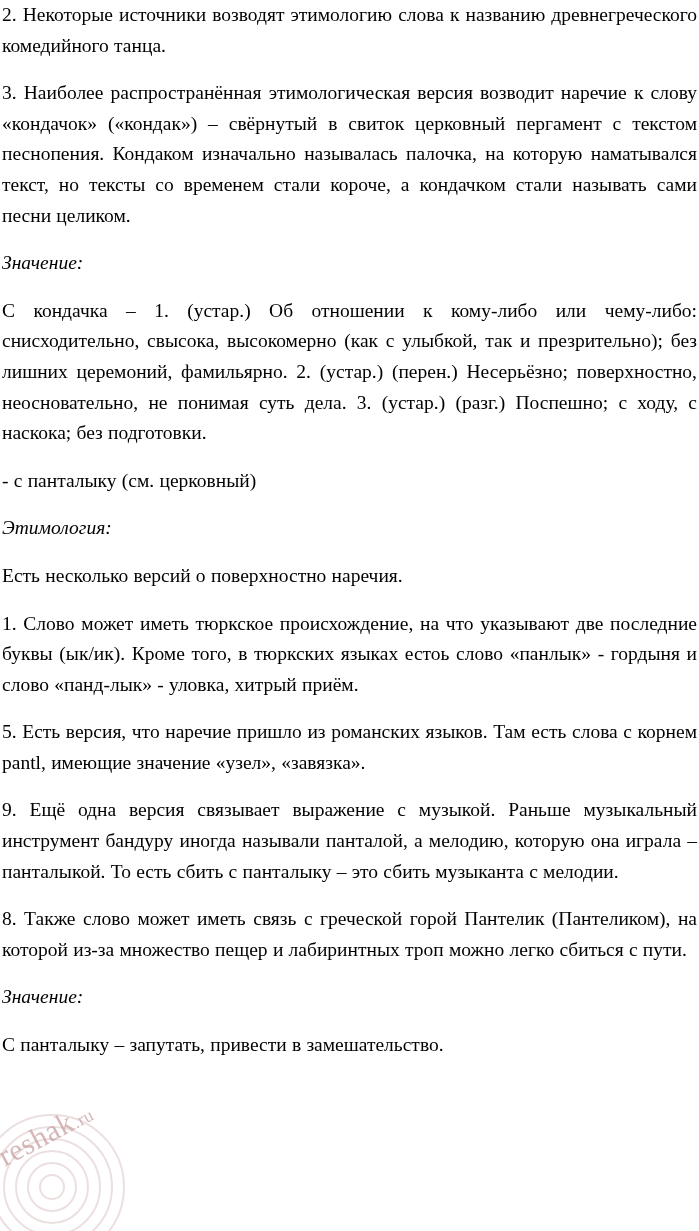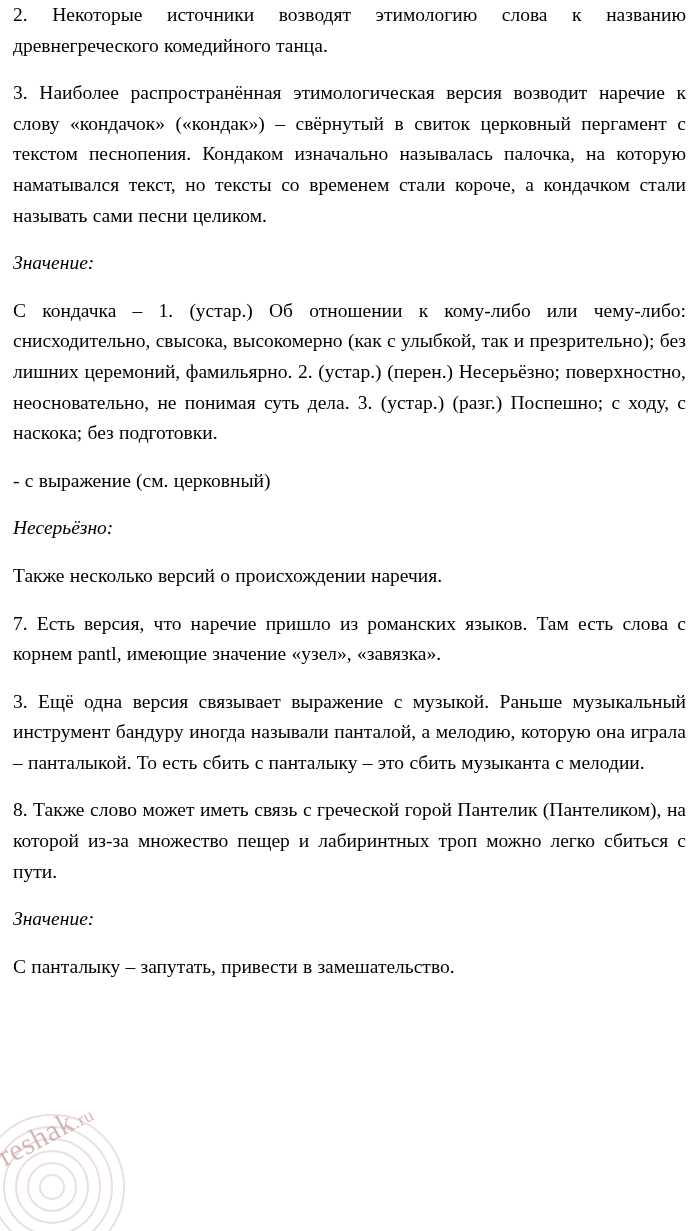--- a/index.html
+++ b/index.html
@@ -13,21 +13,21 @@
     position: relative;
     overflow: hidden;
     font-family: "Liberation Serif", "DejaVu Serif", serif;
     color: #000000;
   }
   .page {
     position: relative;
     width: 699px;
     height: 1231px;
     box-sizing: border-box;
-    padding: 0 13px;
+    padding: 0 2px;
   }
   .para {
     font-size: 19.5px;
     line-height: 30.6px;
     text-align: justify;
     text-justify: inter-word;
     margin: 0 0 17px 0;
     hyphens: none;
     word-spacing: 0.02em;
   }
@@ -82,31 +82,32 @@
 
   <p class="para">3. Наиболее распространённая этимологическая версия возводит наречие к слову «кондачок» («кондак») – свёрнутый в свиток церковный пергамент с текстом песнопения. Кондаком изначально называлась палочка, на которую наматывался текст, но тексты со временем стали короче, а кондачком стали называть сами песни целиком.</p>
 
   <p class="heading">Значение:</p>
 
   <p class="para">
     <span>С кондачка – 1. </span><span class="it">(устар.) </span><span>Об отношении к кому-либо или чему-либо: снисходительно, свысока, высокомерно (как с улыбкой, так и презрительно); без лишних церемоний, фамильярно. 2. </span><span class="it">(устар.) (перен.) </span><span>Несерьёзно; поверхностно, неосновательно, не понимая суть дела. 3. </span><span class="it">(устар.) (разг.) </span><span>Поспешно; с ходу, с наскока; без подготовки.</span>
   </p>
 
   <p class="para">
-    <span>- с выражение </span><span class="it">(см. церковный)</span>
+    <span>- с панталыку </span><span class="it">(см. церковный)</span>
   </p>
 
-  <p class="heading">Несерьёзно:</p>
+  <p class="heading">Этимология:</p>
 
-  <p class="para">Также несколько версий о происхождении наречия.</p>
+  <p class="para">Есть несколько версий о поверхностно наречия.</p>
 
+  <p class="para">1. Слово может иметь тюркское происхождение, на что указывают две последние буквы (ык/ик). Кроме того, в тюркских языках естоь слово «панлык» - гордыня и слово «панд-лык» - уловка, хитрый приём.</p>
 
-  <p class="para">7. Есть версия, что наречие пришло из романских языков. Там есть слова с корнем pantl, имеющие значение «узел», «завязка».</p>
+  <p class="para">5. Есть версия, что наречие пришло из романских языков. Там есть слова с корнем pantl, имеющие значение «узел», «завязка».</p>
 
-  <p class="para">3. Ещё одна версия связывает выражение с музыкой. Раньше музыкальный инструмент бандуру иногда называли панталой, а мелодию, которую она играла – панталыкой. То есть сбить с панталыку – это сбить музыканта с мелодии.</p>
+  <p class="para">9. Ещё одна версия связывает выражение с музыкой. Раньше музыкальный инструмент бандуру иногда называли панталой, а мелодию, которую она играла – панталыкой. То есть сбить с панталыку – это сбить музыканта с мелодии.</p>
 
   <p class="para">8. Также слово может иметь связь с греческой горой Пантелик (Пантеликом), на которой из-за множество пещер и лабиринтных троп можно легко сбиться с пути.</p>
 
   <p class="heading">Значение:</p>
 
   <p class="para last">С панталыку – запутать, привести в замешательство.</p>
 
   <div class="watermark">
     <svg width="215" height="180" viewBox="0 0 215 180" xmlns="http://www.w3.org/2000/svg">
       <g fill="none" stroke="#d8c0c0" stroke-width="2">

